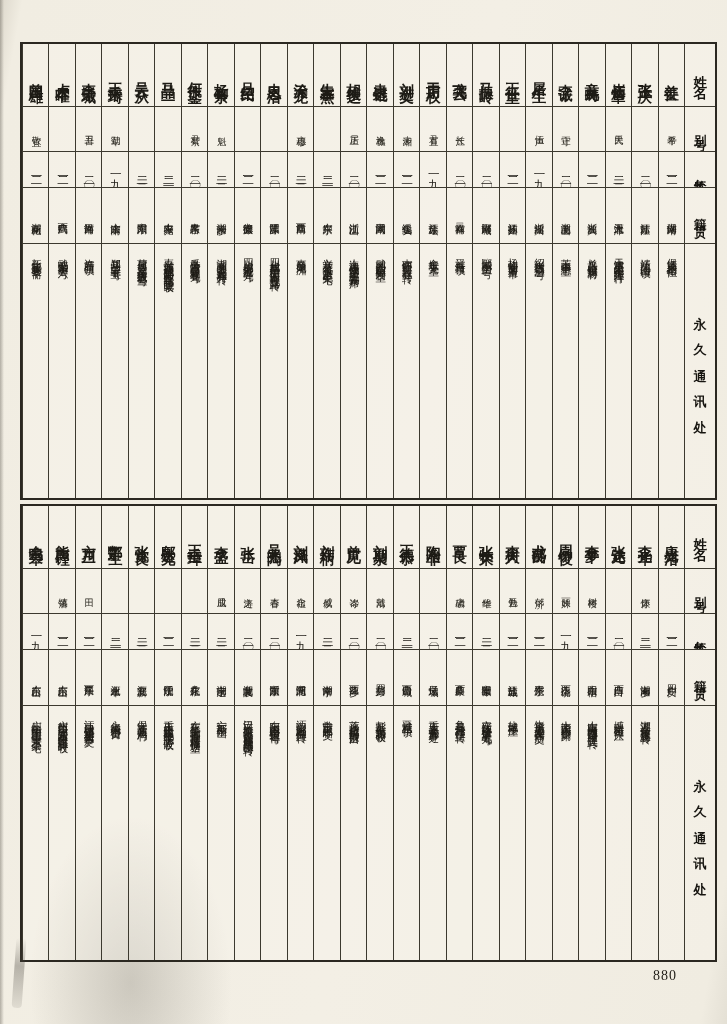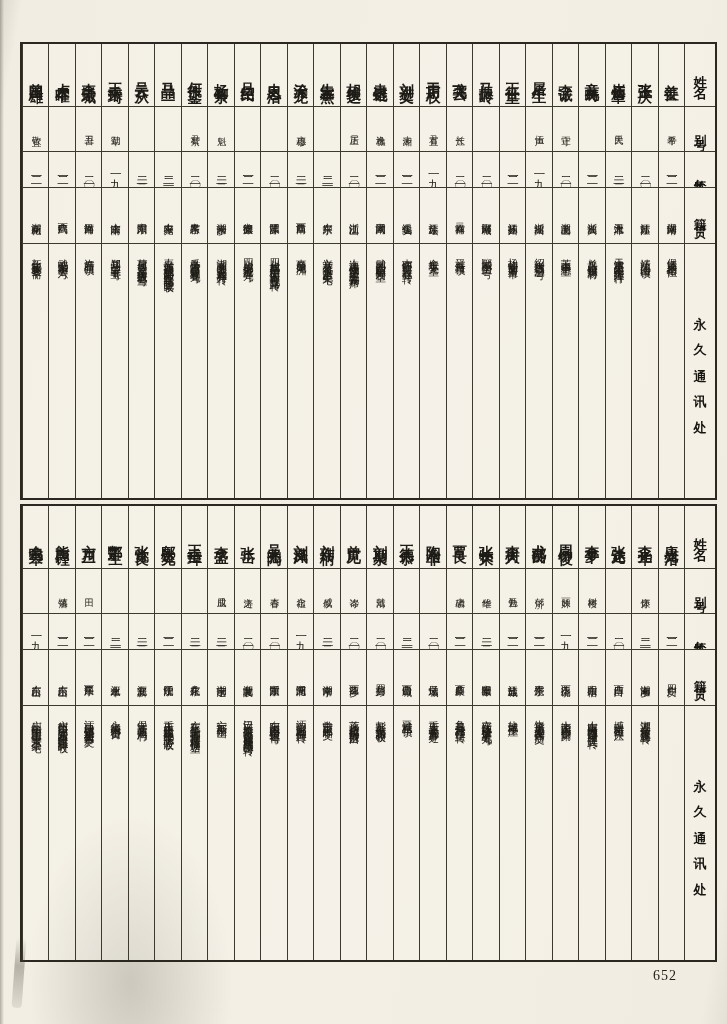--- a/index.html
+++ b/index.html
@@ -1002,16 +1002,16 @@
         </div>
     <div class="cell origin-c">
           <span class="t">广东台山</span>
         </div>
     <div class="cell addr-c">
           <span class="t">广州中华中路陶街三十六号之二余宅</span>
         </div>
   </div>
 </section>
 
-  <div class="page-number">652</div>
+  <div class="page-number">880</div>
 
   <div class="artifact-smudge"></div>
 </div>
 
 </body></html>

